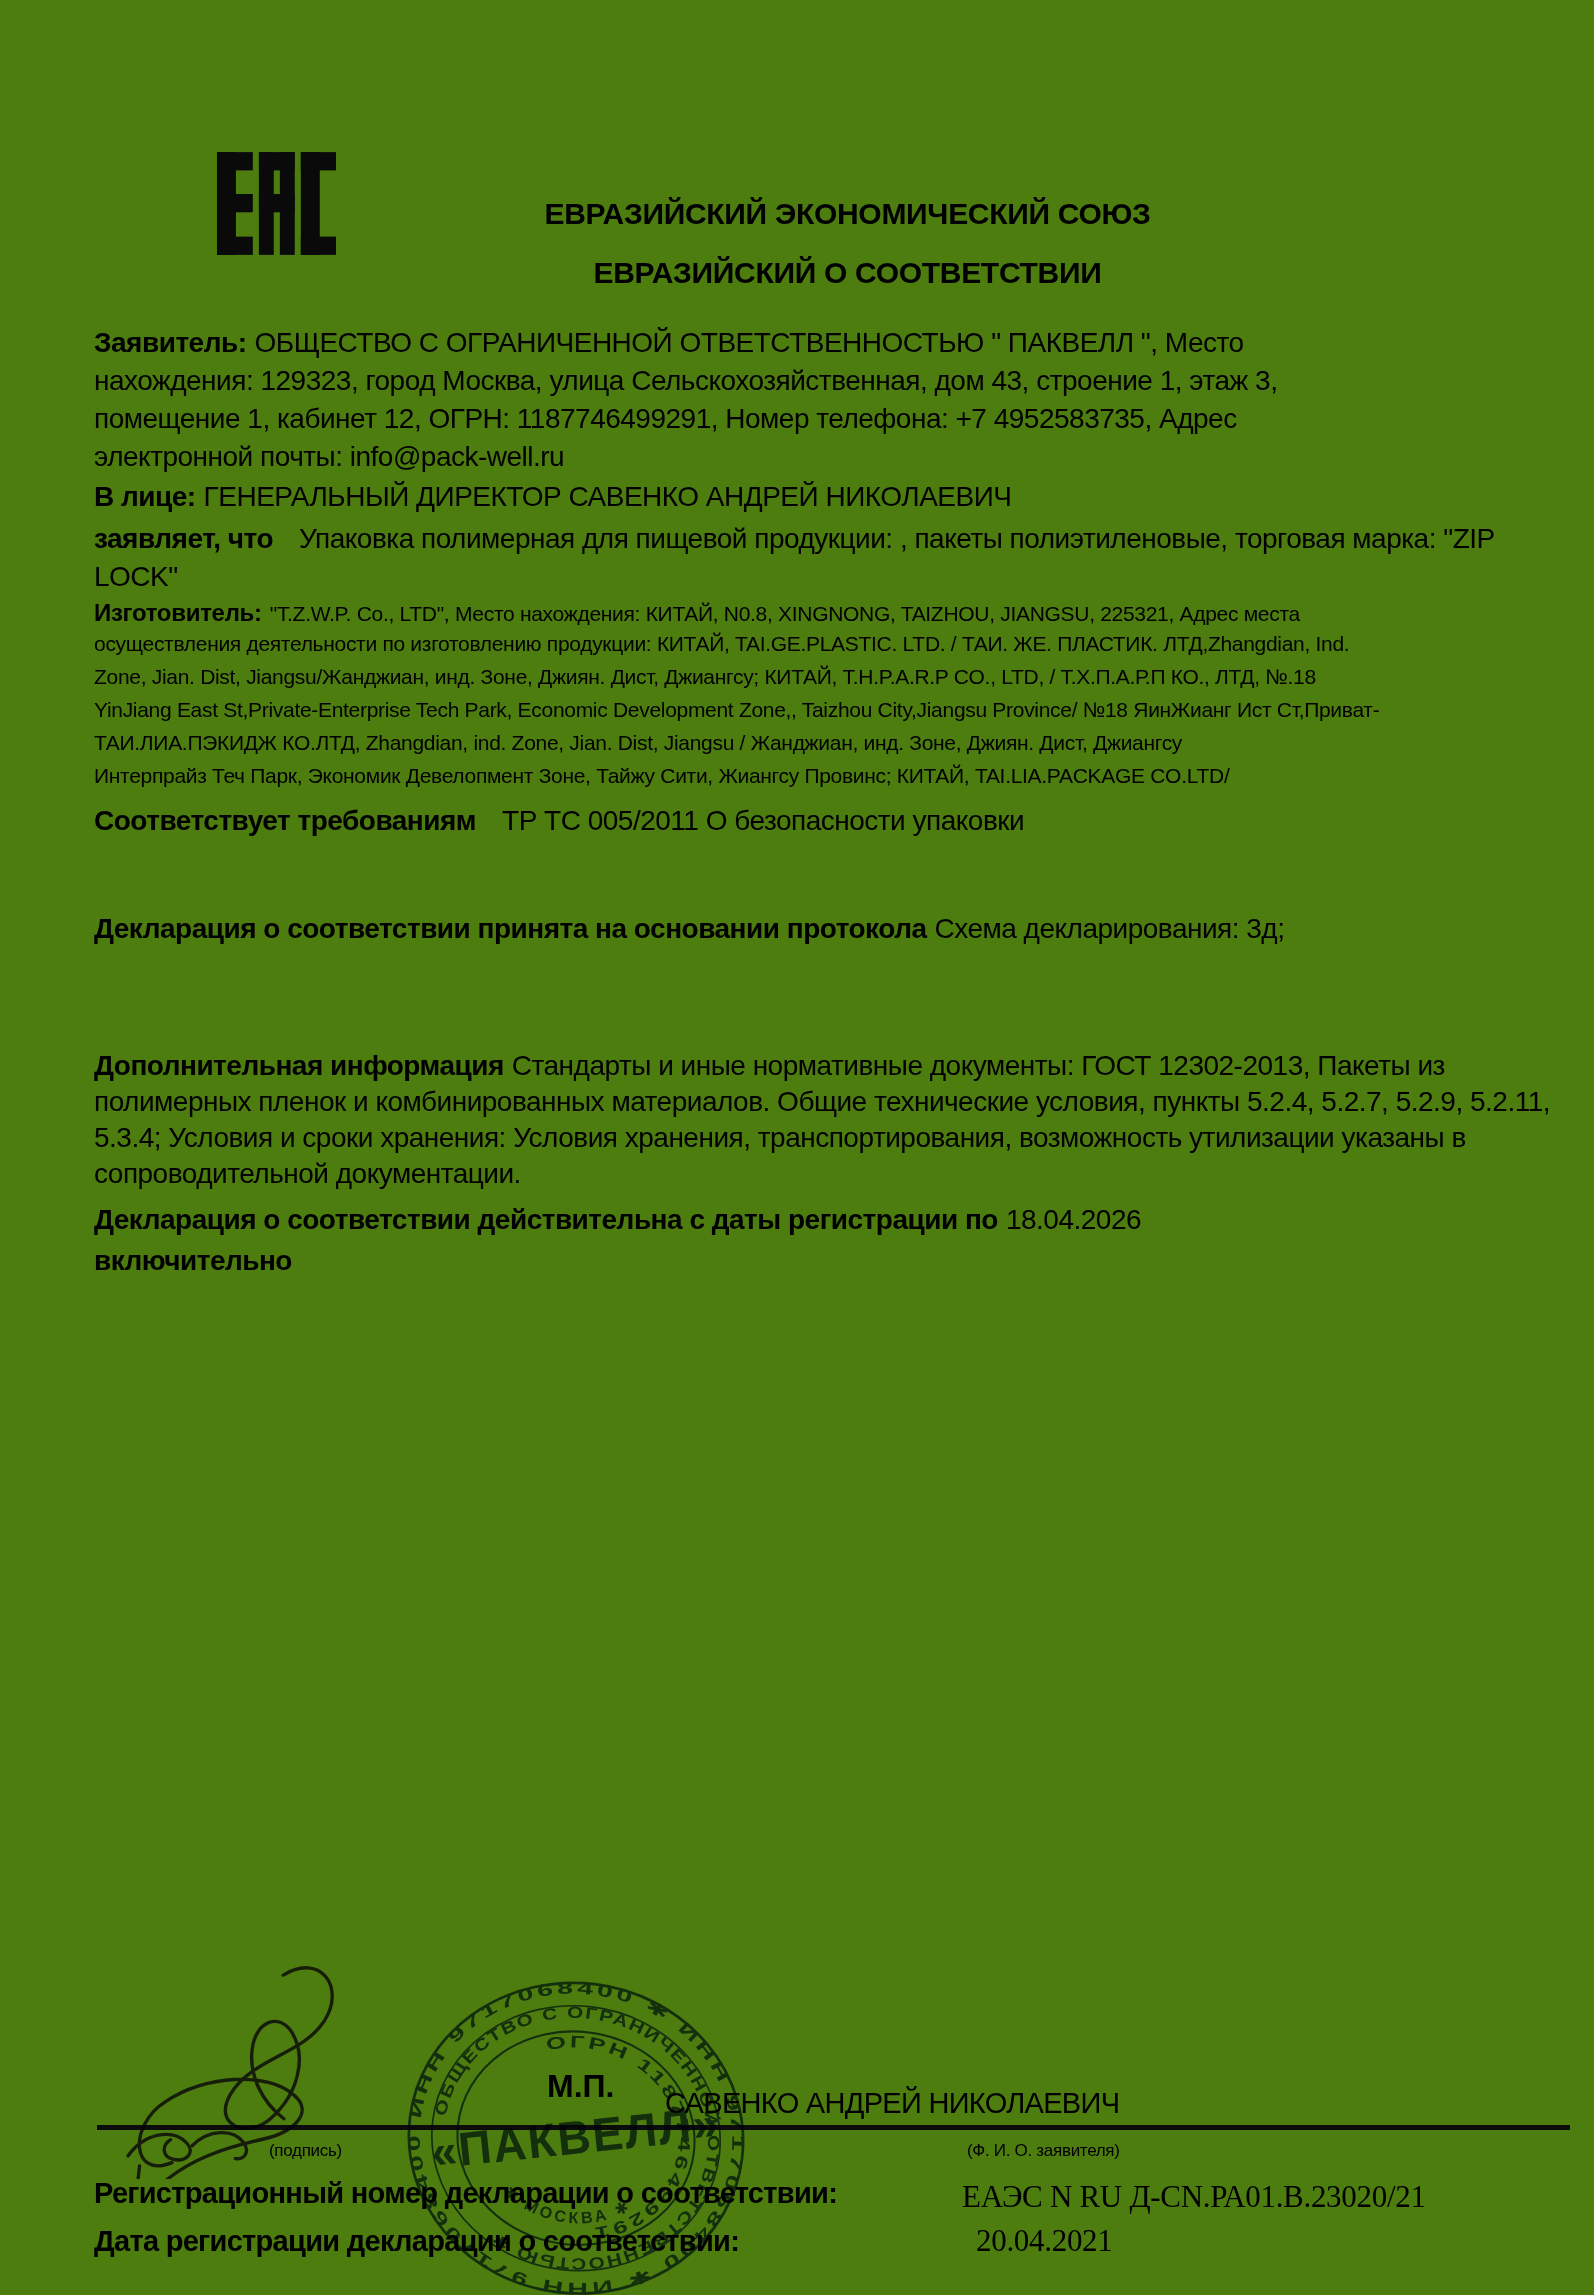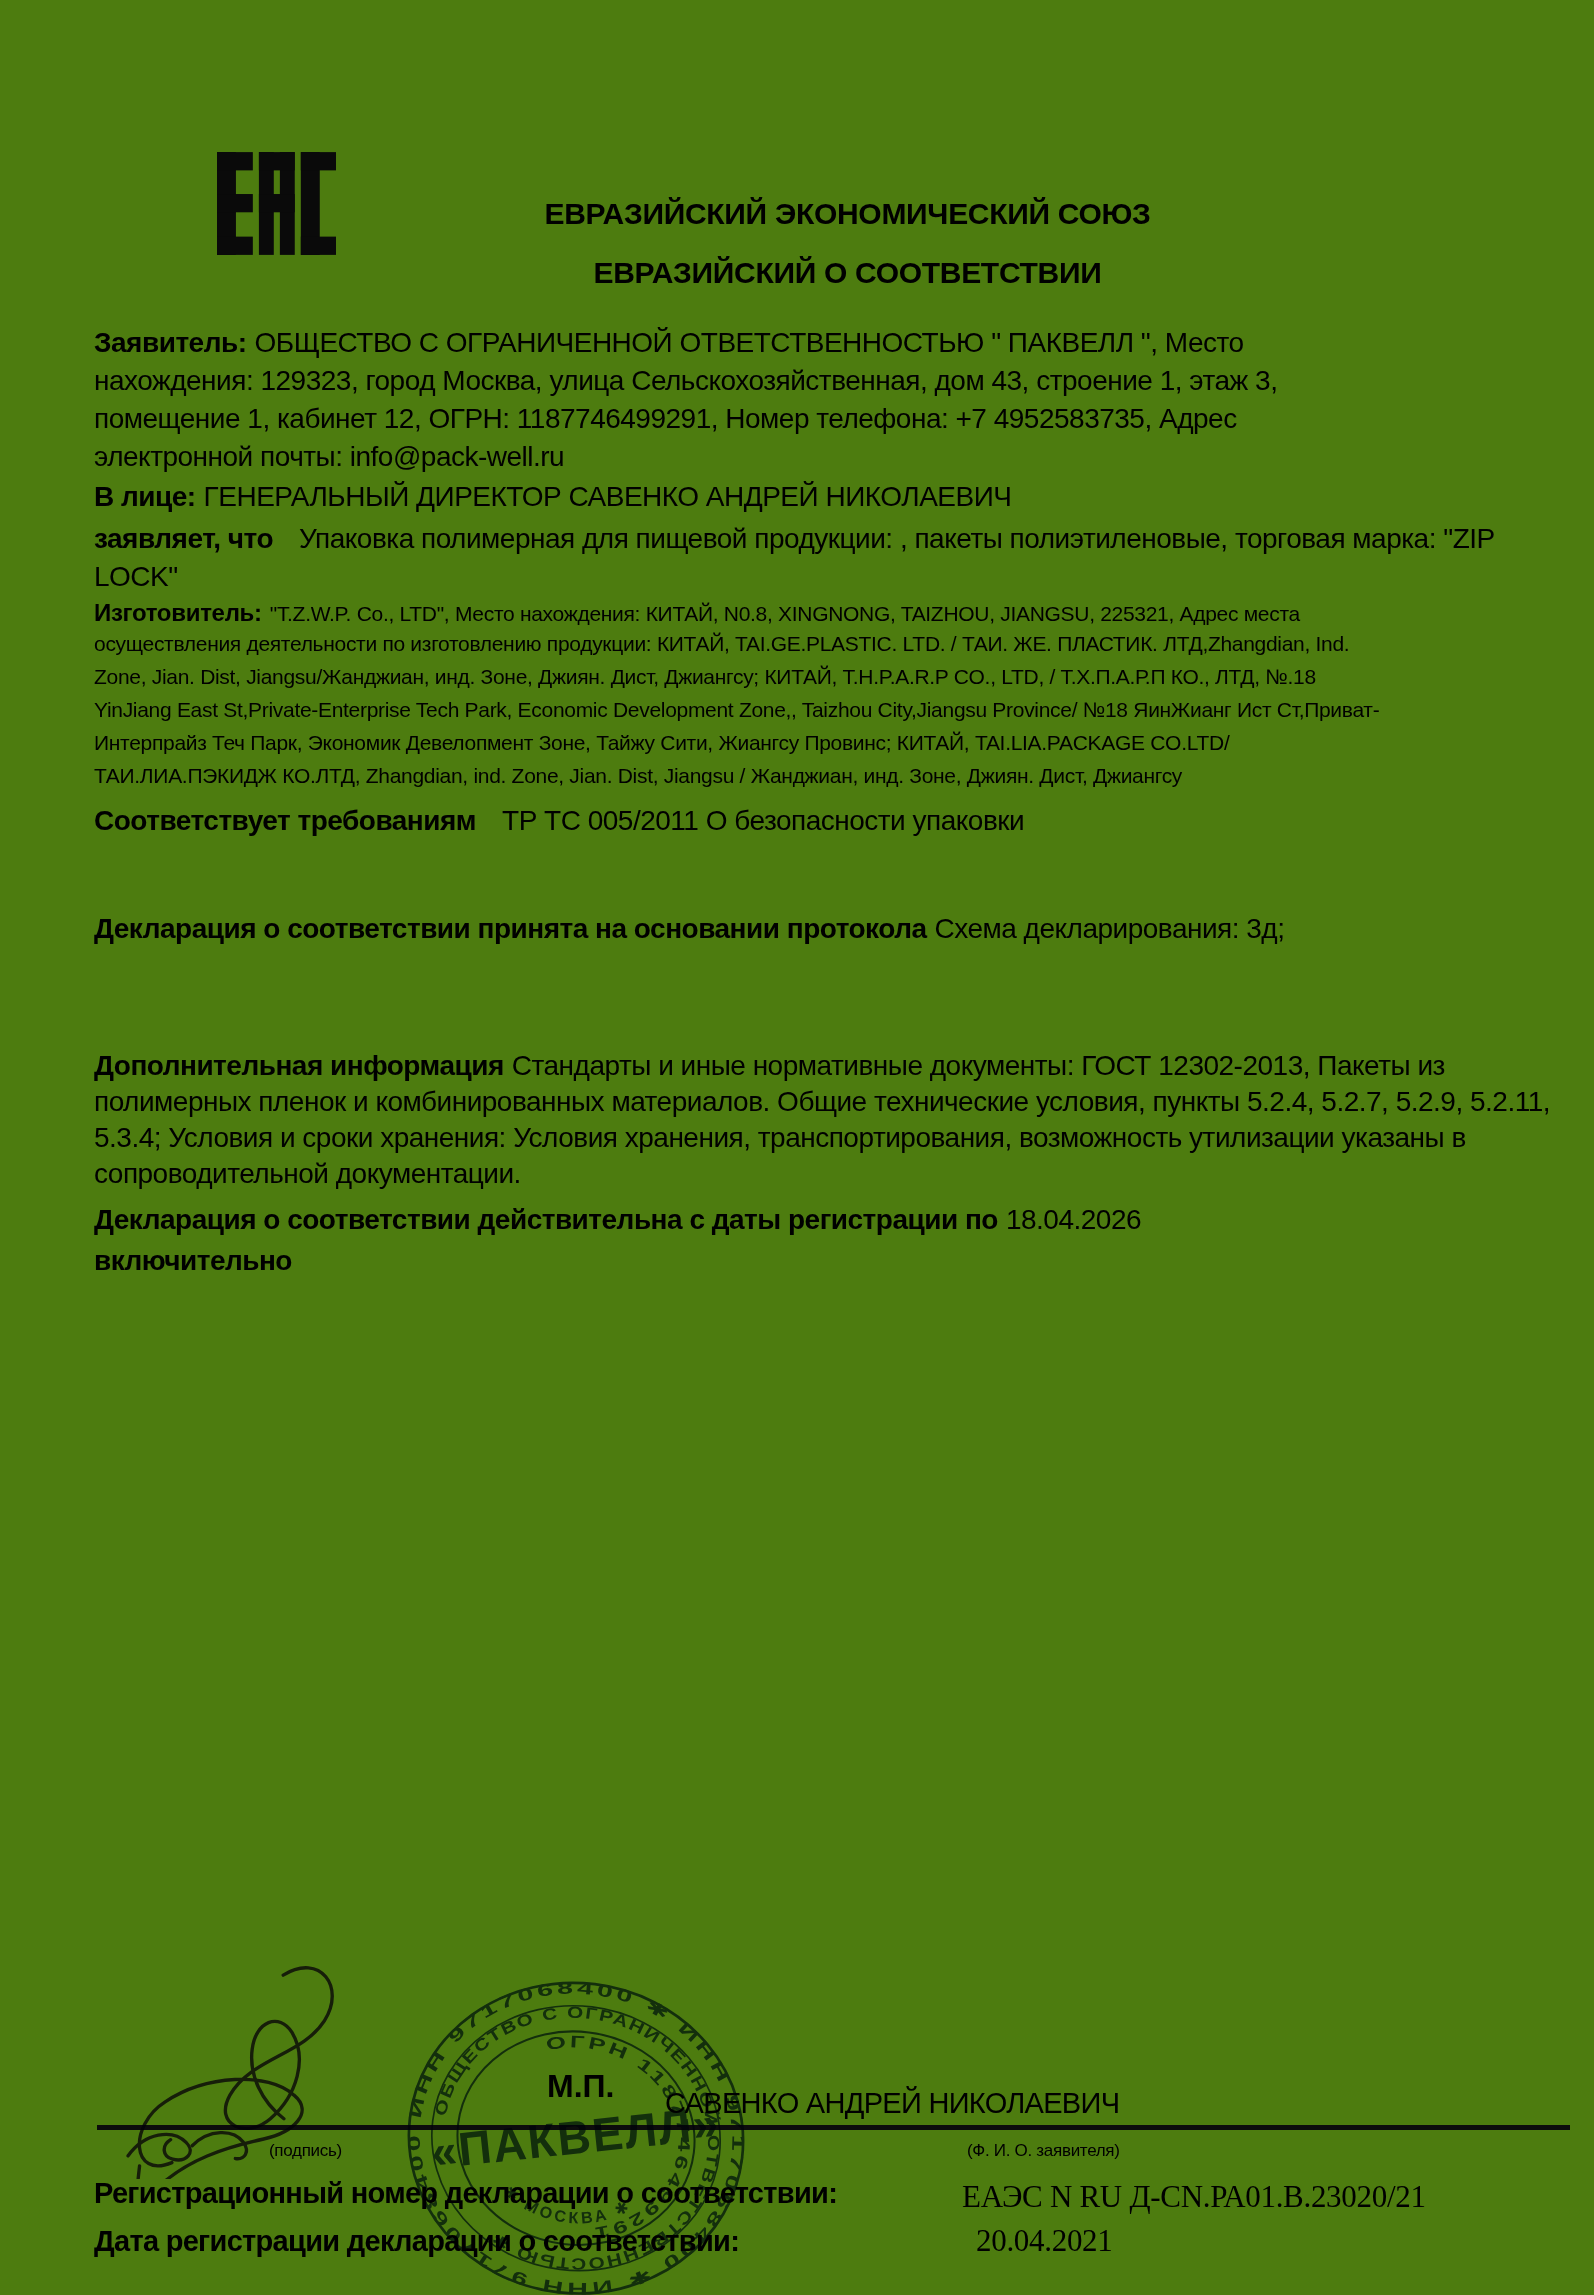--- a/index.html
+++ b/index.html
@@ -84,22 +84,22 @@
   <div class="abs main-text" style="top:523px; left:94px;">
     <div class="line"><b class="big-gap">заявляет, что</b><span>Упаковка полимерная для пищевой продукции: , пакеты полиэтиленовые, торговая марка: "ZIP</span></div>
     <div class="line"><span>LOCK"</span></div>
   </div>
 
   <div class="abs small-text" style="top:599px; left:94px;">
     <div class="line"><b class="lbl-gap" style="font-size:24px;margin-top:6px;">Изготовитель:</b><span>"T.Z.W.P. Co., LTD", Место нахождения: КИТАЙ, N0.8, XINGNONG,  TAIZHOU, JIANGSU, 225321, Адрес места</span></div>
     <div class="line"><span>осуществления деятельности по изготовлению продукции: КИТАЙ, TAI.GE.PLASTIC. LTD. / ТАИ. ЖЕ. ПЛАСТИК. ЛТД,Zhangdian, Ind.</span></div>
     <div class="line"><span>Zone, Jian. Dist, Jiangsu/Жанджиан, инд. Зоне, Джиян. Дист, Джиангсу; КИТАЙ, T.H.P.A.R.P CO., LTD, / Т.Х.П.А.Р.П КО., ЛТД, №.18</span></div>
     <div class="line"><span>YinJiang East St,Private-Enterprise Tech Park, Economic Development Zone,, Taizhou City,Jiangsu Province/ №18 ЯинЖианг Ист Ст,Приват-</span></div>
+    <div class="line"><span>ТАИ.ЛИА.ПЭКИДЖ КО.ЛТД, Zhangdian, ind. Zone, Jian. Dist, Jiangsu / Жанджиан, инд. Зоне, Джиян. Дист, Джиангсу</span></div>
     <div class="line"><span>Интерпрайз Теч Парк, Экономик Девелопмент Зоне, Тайжу Сити, Жиангсу Провинс; КИТАЙ, TAI.LIA.PACKAGE CO.LTD/</span></div>
-    <div class="line"><span>ТАИ.ЛИА.ПЭКИДЖ КО.ЛТД, Zhangdian, ind. Zone, Jian. Dist, Jiangsu / Жанджиан, инд. Зоне, Джиян. Дист, Джиангсу</span></div>
   </div>
 
   <div class="abs main-text" style="top:805px; left:94px;">
     <div class="line"><b class="big-gap">Соответствует требованиям</b><span>ТР ТС 005/2011 О безопасности упаковки</span></div>
   </div>
 
   <div class="abs main-text" style="top:913px; left:94px;">
     <div class="line"><b class="lbl-gap">Декларация о соответствии принята на основании протокола</b><span>Схема декларирования: 3д;</span></div>
   </div>
 

